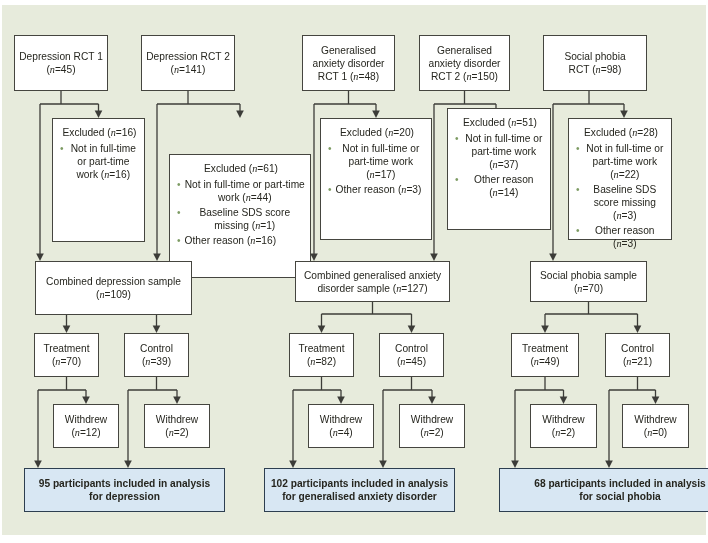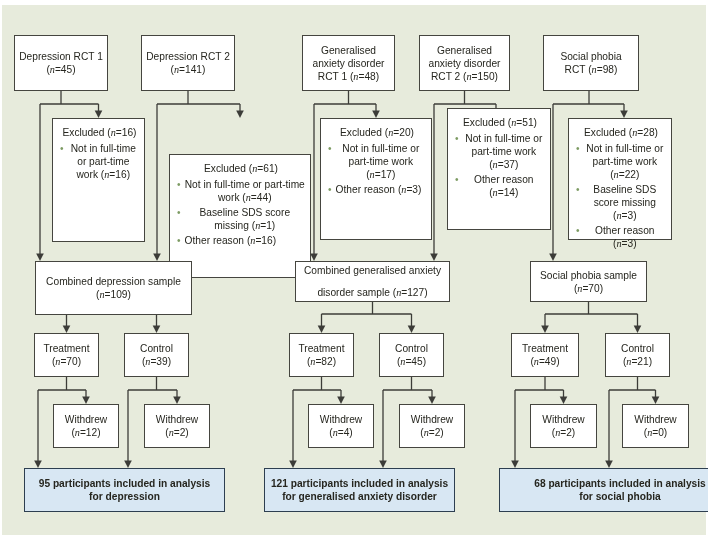--- a/index.html
+++ b/index.html
@@ -194,45 +194,45 @@
       <div class="hd"><span>Excluded</span> <span class="nv">(<i>n</i>=<span>51</span>)</span></div>
       <div class="reason">
         <span class="b">•</span>
         <span><span>Not in full-time or part-time work</span> <span class="nv">(<i>n</i>=<span>37</span>)</span></span>
       </div>
       <div class="reason">
         <span class="b">•</span>
         <span><span>Other reason</span> <span class="nv">(<i>n</i>=<span>14</span>)</span></span>
       </div>
     </div>
-    <div class="box center" style="left: 293px; top: 256px; width: 155px; height: 41px; justify-content: space-between;">
+    <div class="box center" style="left: 293px; top: 256px; width: 155px; height: 41px;">
       <div><span>Combined generalised anxiety</span></div>
       <div><span class="nv"><span>disorder sample </span>(<i>n</i>=<span>127</span>)</span></div>
     </div>
     <div class="box center" style="left: 287px; top: 328px; width: 65px; height: 44px;">
       <div><span>Treatment</span></div>
       <div><span class="nv">(<i>n</i>=<span>82</span>)</span></div>
     </div>
     <div class="box center" style="left: 306px; top: 399px; width: 66px; height: 44px;">
       <div><span>Withdrew</span></div>
       <div><span class="nv">(<i>n</i>=<span>4</span>)</span></div>
     </div>
     <div class="box center" style="left: 377px; top: 328px; width: 65px; height: 44px;">
       <div><span>Control</span></div>
       <div><span class="nv">(<i>n</i>=<span>45</span>)</span></div>
     </div>
     <div class="box center" style="left: 397px; top: 399px; width: 66px; height: 44px;">
       <div><span>Withdrew</span></div>
       <div><span class="nv">(<i>n</i>=<span>2</span>)</span></div>
     </div>
     <div class="box center analysis" style="left: 262px; top: 463px; width: 191px; height: 44px;">
-      <div><span>121 participants included in analysis</span></div>
+      <div><span>102 participants included in analysis</span></div>
       <div><span>for generalised anxiety disorder</span></div>
     </div>
-    <div class="box center" style="left: 541px; top: 30px; width: 96px; height: 56px;">
+    <div class="box center" style="left: 541px; top: 30px; width: 104px; height: 56px;">
       <div><span>Social phobia</span></div>
       <div><span class="nv"><span>RCT </span>(<i>n</i>=<span>98</span>)</span></div>
     </div>
     <div class="box excluded" style="left: 566px; top: 113px; width: 104px; height: 122px;">
       <div class="hd"><span>Excluded</span> <span class="nv">(<i>n</i>=<span>28</span>)</span></div>
       <div class="reason">
         <span class="b">•</span>
         <span><span>Not in full-time or part-time work</span> <span class="nv">(<i>n</i>=<span>22</span>)</span></span>
       </div>
       <div class="reason">

